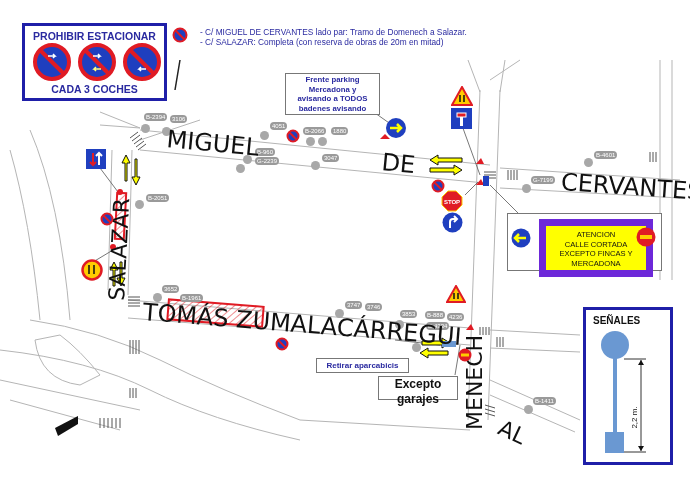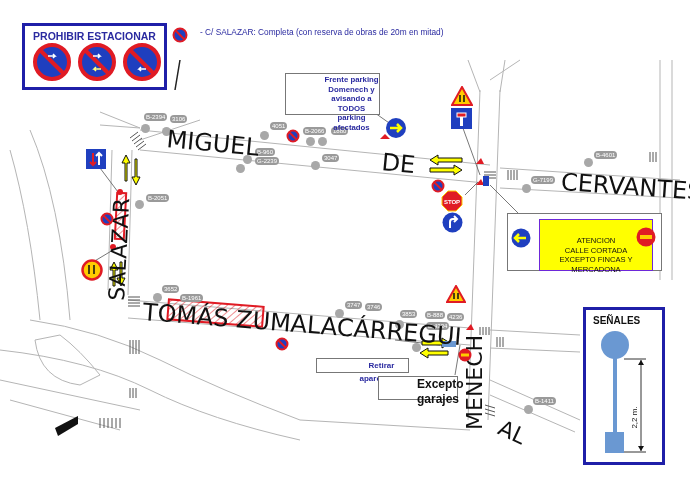--- a/index.html
+++ b/index.html
@@ -3,25 +3,25 @@
 <meta charset="utf-8">
 <style>
   html,body{margin:0;padding:0;background:#fff;}
   body{width:690px;height:488px;position:relative;overflow:hidden;font-family:"Liberation Sans",sans-serif;}
   .abs{position:absolute;}
   .map{position:absolute;left:0;top:0;width:690px;height:488px;}
   .panel{position:absolute;border:3px solid #1f1fa8;background:#fff;box-sizing:border-box;}
   .prohib-title{position:absolute;left:0;right:0;top:4px;text-align:center;color:#2a2aa0;font-weight:bold;font-size:10.5px;}
   .prohib-foot{position:absolute;left:0;right:0;bottom:3px;text-align:center;color:#2a2aa0;font-weight:bold;font-size:10.5px;}
   .legend-lines{position:absolute;left:200px;top:27px;font-size:8.3px;color:#2a2aa0;line-height:10px;white-space:nowrap;}
-  .callout{position:absolute;border:1px solid #777;background:#fff;box-sizing:border-box;text-align:center;font-weight:bold;padding-left:38px;}
+  .callout{position:absolute;border:1px solid #777;background:#fff;box-sizing:border-box;text-align:center;font-weight:bold;}
   .street{position:absolute;font-family:"DejaVu Sans",sans-serif;color:#111;white-space:nowrap;transform-origin:left top;}
   .tag{position:absolute;background:#9a9a9a;color:#fff;border-radius:4px;font-size:6px;padding:0 2px;line-height:8px;white-space:nowrap;}
   .tree{position:absolute;width:9px;height:9px;border-radius:50%;background:#a8a8a8;}
-  .atn-box{position:absolute;left:539px;top:219px;width:114px;height:52px;background:#ffff00;border:1px solid #6d28d9;box-sizing:border-box;font-size:7.6px;line-height:9.5px;text-align:center;padding-top:16px;color:#111;}
+  .atn-box{position:absolute;left:539px;top:219px;width:114px;height:58px;background:#ffff00;border:7px solid #6d28d9;box-sizing:border-box;font-size:7.6px;line-height:9.5px;text-align:center;padding-top:4px;color:#111;}
 </style>
 </head>
 <body>
 
 <svg class="map" viewBox="0 0 690 488" xmlns="http://www.w3.org/2000/svg">
   <g fill="none" stroke="#b5b5b5" stroke-width="1">
 
     <path d="M140 130 L490 165 M140 150 L485 183"></path>
     <path d="M500 168 L680 180 M500 188 L680 198"></path>
     <path d="M100 112 L140 128 L100 125"></path>
@@ -142,55 +142,57 @@
 <div class="tree" style="left:524px;top:405px"></div>
 
 <div class="street" style="left:168px;top:125px;font-size:24px;transform:rotate(5.5deg);">MIGUEL</div>
 <div class="street" style="left:383px;top:148px;font-size:24px;transform:rotate(5.5deg);">DE</div>
 <div class="street" style="left:562px;top:168px;font-size:24px;transform:rotate(4deg);">CERVANTES</div>
 <div class="street" style="left:104px;top:300px;font-size:22px;transform:rotate(-87deg);">SALAZAR</div>
 <div class="street" style="left:144px;top:298px;font-size:24px;transform:rotate(4.5deg);">TOMÁS ZUMALACÁRREGUI</div>
 <div class="street" style="left:462px;top:430px;font-size:22px;transform:rotate(-90deg);">MENECH</div>
 <div class="street" style="left:505px;top:415px;font-size:22px;transform:rotate(25deg);">AL</div>
 
-<div class="panel" style="left:22px;top:23px;width:145px;height:67px;">
+<div class="panel" style="left:22px;top:23px;width:145px;height:78px;">
   <div class="prohib-title">PROHIBIR ESTACIONAR</div>
   <svg class="abs" style="left:7px;top:16px" width="130" height="40" viewBox="0 0 130 40">
     <g>
       <circle cx="20" cy="20" r="17" fill="#1f3fbf" stroke="#e01b24" stroke-width="4"></circle>
       <line x1="8" y1="8" x2="32" y2="32" stroke="#e01b24" stroke-width="4"></line>
       <path d="M16 14 h7 l-2 -2 M23 14 l-2 2" stroke="#fff" stroke-width="1.5" fill="none"></path>
     </g>
     <g>
       <circle cx="65" cy="20" r="17" fill="#1f3fbf" stroke="#e01b24" stroke-width="4"></circle>
       <line x1="53" y1="8" x2="77" y2="32" stroke="#e01b24" stroke-width="4"></line>
       <path d="M61 14 h7 l-2 -2 M68 14 l-2 2" stroke="#fff" stroke-width="1.5" fill="none"></path>
       <path d="M69 27 h-7 l2 -2 M62 27 l2 2" stroke="#ffff80" stroke-width="1.5" fill="none"></path>
     </g>
     <g>
       <circle cx="110" cy="20" r="17" fill="#1f3fbf" stroke="#e01b24" stroke-width="4"></circle>
       <line x1="98" y1="8" x2="122" y2="32" stroke="#e01b24" stroke-width="4"></line>
       <path d="M114 27 h-7 l2 -2 M107 27 l2 2" stroke="#fff" stroke-width="1.5" fill="none"></path>
     </g>
   </svg>
+  <div class="prohib-foot">CADA 3 COCHES</div>
 </div>
 
 <svg class="abs" style="left:172px;top:27px" width="16" height="16">
   <circle cx="8" cy="8" r="6.5" fill="#1f3fbf" stroke="#e01b24" stroke-width="2"></circle>
   <line x1="3.5" y1="3.5" x2="12.5" y2="12.5" stroke="#e01b24" stroke-width="2"></line>
 </svg>
 <div class="legend-lines">
+  <div>- C/ MIGUEL DE CERVANTES lado par:  Tramo de Domenech a Salazar.</div>
   <div>- C/ SALAZAR: Completa (con reserva de obras de 20m en mitad)</div>
 </div>
 
 <div class="callout" style="left:285px;top:73px;width:95px;height:42px;color:#2a2aa0;font-size:7.8px;line-height:9.5px;padding-top:1px;">
   <div>Frente parking</div>
-  <div>Domenech y</div>
+  <div>Mercadona y</div>
   <div>avisando a TODOS</div>
-  <div>parking afectados</div>
+  <div>badenes avisando</div>
 </div>
 
 <svg class="abs" style="left:385px;top:117px" width="22" height="22">
   <circle cx="11" cy="11" r="10" fill="#1f3fbf"></circle>
   <path d="M5 11 h10 M12 7 l4 4 l-4 4" stroke="#ffff00" stroke-width="2.5" fill="none"></path>
 </svg>
 
 <svg class="abs" style="left:451px;top:86px" width="22" height="20">
   <path d="M11 1 L21 19 L1 19 Z" fill="#ffcc00" stroke="#e01b24" stroke-width="2"></path>
   <path d="M9 9 v7 M13 9 v7" stroke="#111" stroke-width="1.5"></path>
@@ -259,21 +261,21 @@
 </svg>
 <svg class="abs" style="left:458px;top:348px" width="14" height="14">
   <circle cx="7" cy="7" r="6.5" fill="#e01b24"></circle>
   <rect x="3" y="5.5" width="8" height="3" fill="#ffcc00"></rect>
 </svg>
 
 <div class="callout" style="left:316px;top:358px;width:93px;height:15px;color:#2a2aa0;font-size:8px;line-height:13px;">Retirar aparcabicis</div>
 
 <div class="callout" style="left:378px;top:376px;width:80px;height:24px;color:#111;font-size:12px;line-height:15px;">Excepto garajes</div>
 
-<div class="panel" style="left:583px;top:307px;width:82px;height:158px;">
+<div class="panel" style="left:583px;top:307px;width:90px;height:158px;">
   <div class="abs" style="left:7px;top:5px;font-size:10px;font-weight:bold;color:#111;">SEÑALES</div>
   <svg class="abs" style="left:5px;top:20px" width="70" height="130">
     <circle cx="24" cy="15" r="14" fill="#6a98d2"></circle>
     <rect x="22" y="28" width="4" height="80" fill="#6a98d2"></rect>
     <rect x="14" y="102" width="19" height="21" fill="#6a98d2"></rect>
     <path d="M33 29 h22 M33 122 h22 M50 30 v91" stroke="#333" stroke-width="1"></path>
     <path d="M47 35 l3 -5 l3 5 Z M47 116 l3 5 l3 -5 Z" fill="#111"></path>
   </svg>
   <div class="abs" style="left:37px;top:103px;font-size:8px;color:#111;transform:rotate(-90deg);transform-origin:center;white-space:nowrap;">2,2 m.</div>
 </div>

